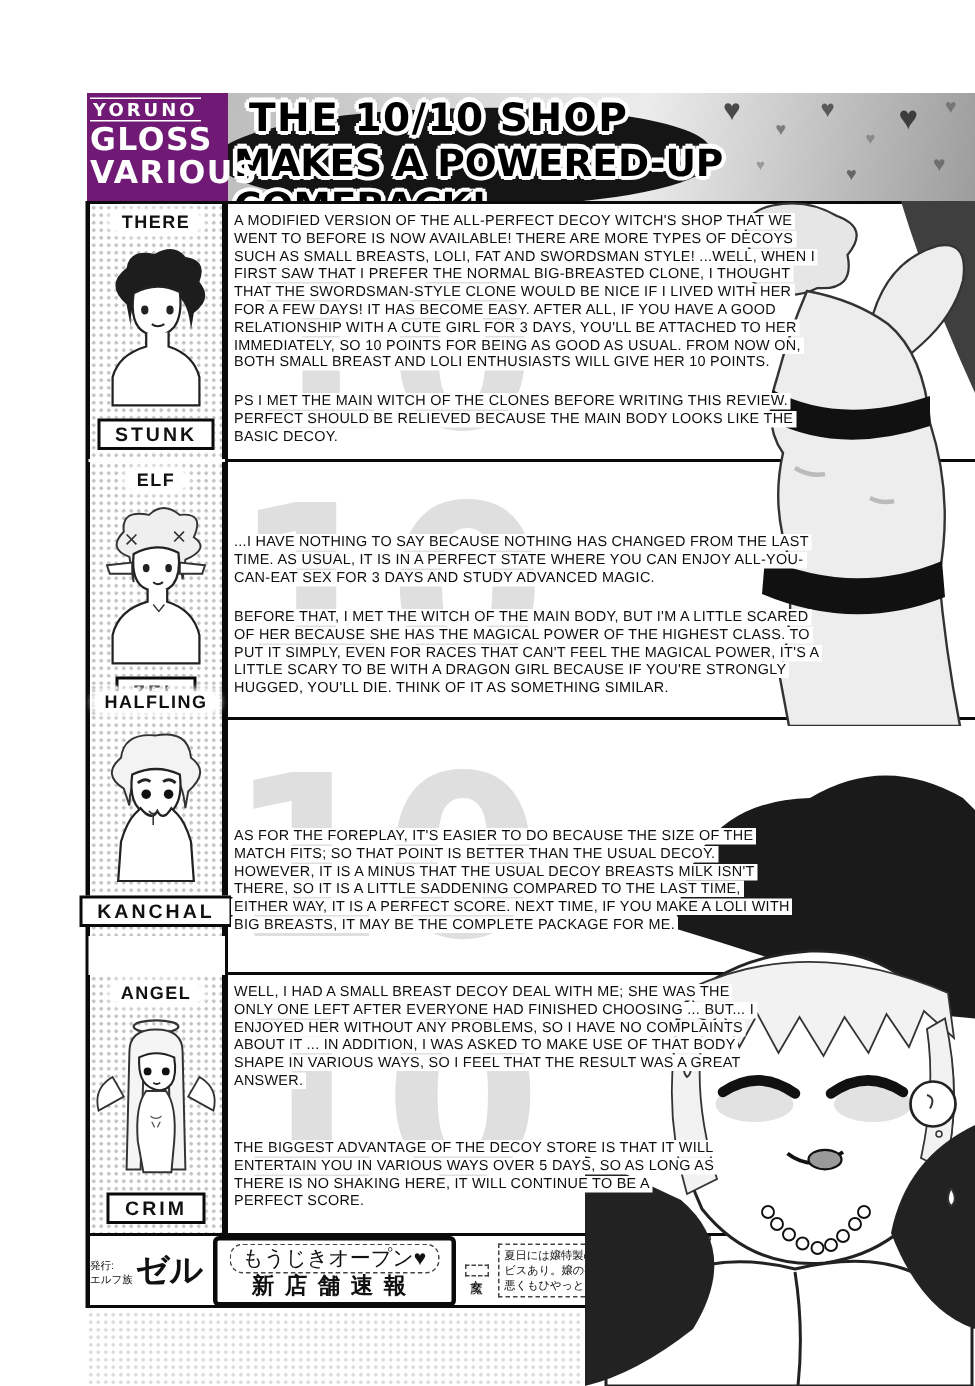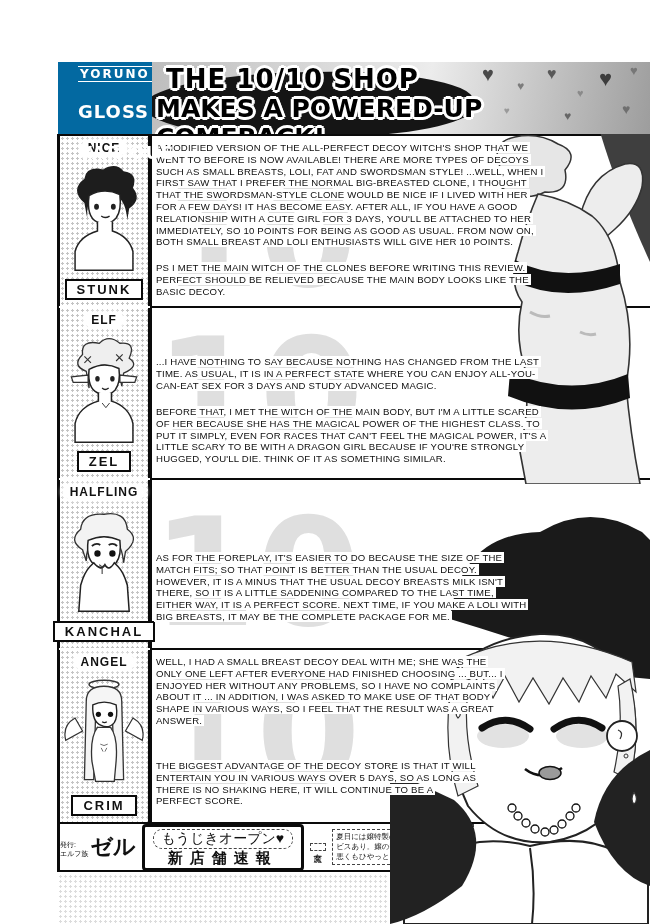--- a/index.html
+++ b/index.html
@@ -1,25 +1,25 @@
 <!DOCTYPE html>
 <html><head>
 <meta charset="utf-8">
 <style>
   html,body{margin:0;padding:0;background:#fff;}
   #page{position:relative;width:650px;height:924px;background:#fff;overflow:hidden;
         font-family:"Liberation Sans",sans-serif;color:#111;}
   .dots{background-image:radial-gradient(circle,#c4c4c4 1px,transparent 1.3px);background-size:5px 5px;}
   
-  #logo-box{position:absolute;left:58px;top:62px;width:94px;height:72px;background:#0369a1;
-            color:#fff;padding:2px 0 0 20px;box-sizing:border-box;z-index:4;}
+  #logo-box{position:absolute;left:58px;top:62px;width:94px;height:72px;background:#701a75;
+            color:#fff;padding:2px 0 0 2px;box-sizing:border-box;z-index:4;}
   #logo-top{display:inline-block;font-size:12px;font-weight:bold;letter-spacing:2px;
             border-top:1px solid #fff;border-bottom:1px solid #fff;padding:0 2px;color:#fff;
             font-family:"DejaVu Sans",sans-serif;}
-  .logo-line{font-size:18px;font-weight:bold;letter-spacing:1px;line-height:22px;font-family:"DejaVu Sans",sans-serif;margin-top:19px;}
+  .logo-line{font-size:21px;font-weight:bold;letter-spacing:1px;line-height:22px;font-family:"DejaVu Sans",sans-serif;}
   #title-band{position:absolute;left:152px;top:62px;width:498px;height:72px;z-index:3;
               background:linear-gradient(100deg,#bdbdbd,#ececec 55%,#9d9d9d);overflow:hidden;}
   #title-blob{position:absolute;left:-8px;top:10px;width:330px;height:66px;background:#151515;
               border-radius:45% 55% 40% 60%;transform:rotate(-2deg);}
   .heart{position:absolute;line-height:1;z-index:1;}
   .title-line{position:absolute;z-index:2;font-family:"DejaVu Sans",sans-serif;font-weight:900;color:#000;
       text-shadow:-3px 0 0 #fff,3px 0 0 #fff,0 -3px 0 #fff,0 3px 0 #fff,
                   -2px -2px 0 #fff,2px -2px 0 #fff,-2px 2px 0 #fff,2px 2px 0 #fff;}
   #title-1{left:14px;top:2px;font-size:26px;letter-spacing:1px;}
   #title-2{left:4px;top:32px;font-size:25px;letter-spacing:0px;}
@@ -80,21 +80,21 @@
     <div id="title-1" class="title-line">THE 10/10 SHOP</div>
     <div id="title-2" class="title-line">MAKES A POWERED-UP COMEBACK!</div>
   </div>
 
   <div class="hline" style="left:58px;top:134px;width:592px;height:2px"></div>
   <div class="hline" style="left:150px;top:306px;width:500px;height:2px"></div>
   <div class="hline" style="left:150px;top:478px;width:500px;height:2px"></div>
   <div class="hline" style="left:150px;top:648px;width:500px;height:2px"></div>
 
   <div class="cell dots" style="top:136px;height:170px">
-    <div class="race">NICE</div>
+    <div class="race">THERE</div>
     <div class="portrait">
       <svg width="84" height="112" viewBox="0 0 90 118">
         <path d="M24 44 Q8 30 24 18 Q26 4 44 8 Q58 0 66 10 Q82 12 76 28 Q86 40 72 50 L70 62 Q68 42 60 38 Q42 32 32 40 Q26 46 27 60 Z" fill="#1d1d1d"></path>
         <path d="M29 36 Q26 58 37 64 Q49 70 58 60 Q64 52 62 35 Q45 27 29 36Z" fill="#fff" stroke="#222" stroke-width="1.6"></path>
         <ellipse cx="37" cy="48" rx="2.6" ry="3.2" fill="#222"></ellipse>
         <ellipse cx="55" cy="48" rx="2.6" ry="3.2" fill="#222"></ellipse>
         <path d="M42 58 Q46 61 51 58" fill="none" stroke="#222" stroke-width="1.4"></path>
         <path d="M38 64 L38 74 Q18 80 14 96 L14 116 L76 116 L76 96 Q72 80 54 74 L54 64" fill="#fff" stroke="#222" stroke-width="1.6"></path>
       </svg>
     </div>
@@ -113,21 +113,21 @@
         <ellipse cx="38" cy="48" rx="2.4" ry="3" fill="#222"></ellipse>
         <ellipse cx="54" cy="48" rx="2.4" ry="3" fill="#222"></ellipse>
         <path d="M43 58 Q46 61 50 58" fill="none" stroke="#222" stroke-width="1.4"></path>
         <path d="M39 63 L39 72 Q18 78 14 96 L14 116 L76 116 L76 96 Q72 78 53 72 L53 63" fill="#fff" stroke="#222" stroke-width="1.6"></path>
         <path d="M43 74 l4 5 l4 -5" fill="none" stroke="#333" stroke-width="1"></path>
       </svg>
     </div>
     <div class="name-box">ZEL</div>
   </div>
 
-  <div class="cell dots" style="top:480px;height:168px">
+  <div class="cell dots" style="top:456px;height:168px">
     <div class="race">HALFLING</div>
     <div class="portrait">
       <svg width="84" height="108" viewBox="0 0 90 114">
         <path d="M22 46 Q6 36 20 24 Q22 6 45 8 Q68 4 70 24 Q84 34 68 48 L66 60 Q64 40 56 36 Q40 30 32 38 Q26 44 26 58 Z" fill="#f3f3f3" stroke="#333" stroke-width="1.4"></path>
         <path d="M28 36 Q25 58 38 64 Q50 70 58 60 Q64 52 62 36 Q45 28 28 36Z" fill="#fff" stroke="#222" stroke-width="1.6"></path>
         <path d="M32 42 q5 -4 9 -1 M50 41 q5 -3 9 1" fill="none" stroke="#222" stroke-width="2"></path>
         <circle cx="38" cy="50" r="3.4" fill="#111"></circle>
         <circle cx="54" cy="50" r="3.4" fill="#111"></circle>
         <path d="M30 64 Q24 70 20 84 L18 112 L72 112 L70 84 Q66 70 60 64 L56 60 Q50 70 46 62 Q42 70 34 60 Z" fill="#fff" stroke="#222" stroke-width="1.6"></path>
         <path d="M40 62 q3 4 6 0 M43 64 l0 8" fill="none" stroke="#333" stroke-width="1.1"></path>

